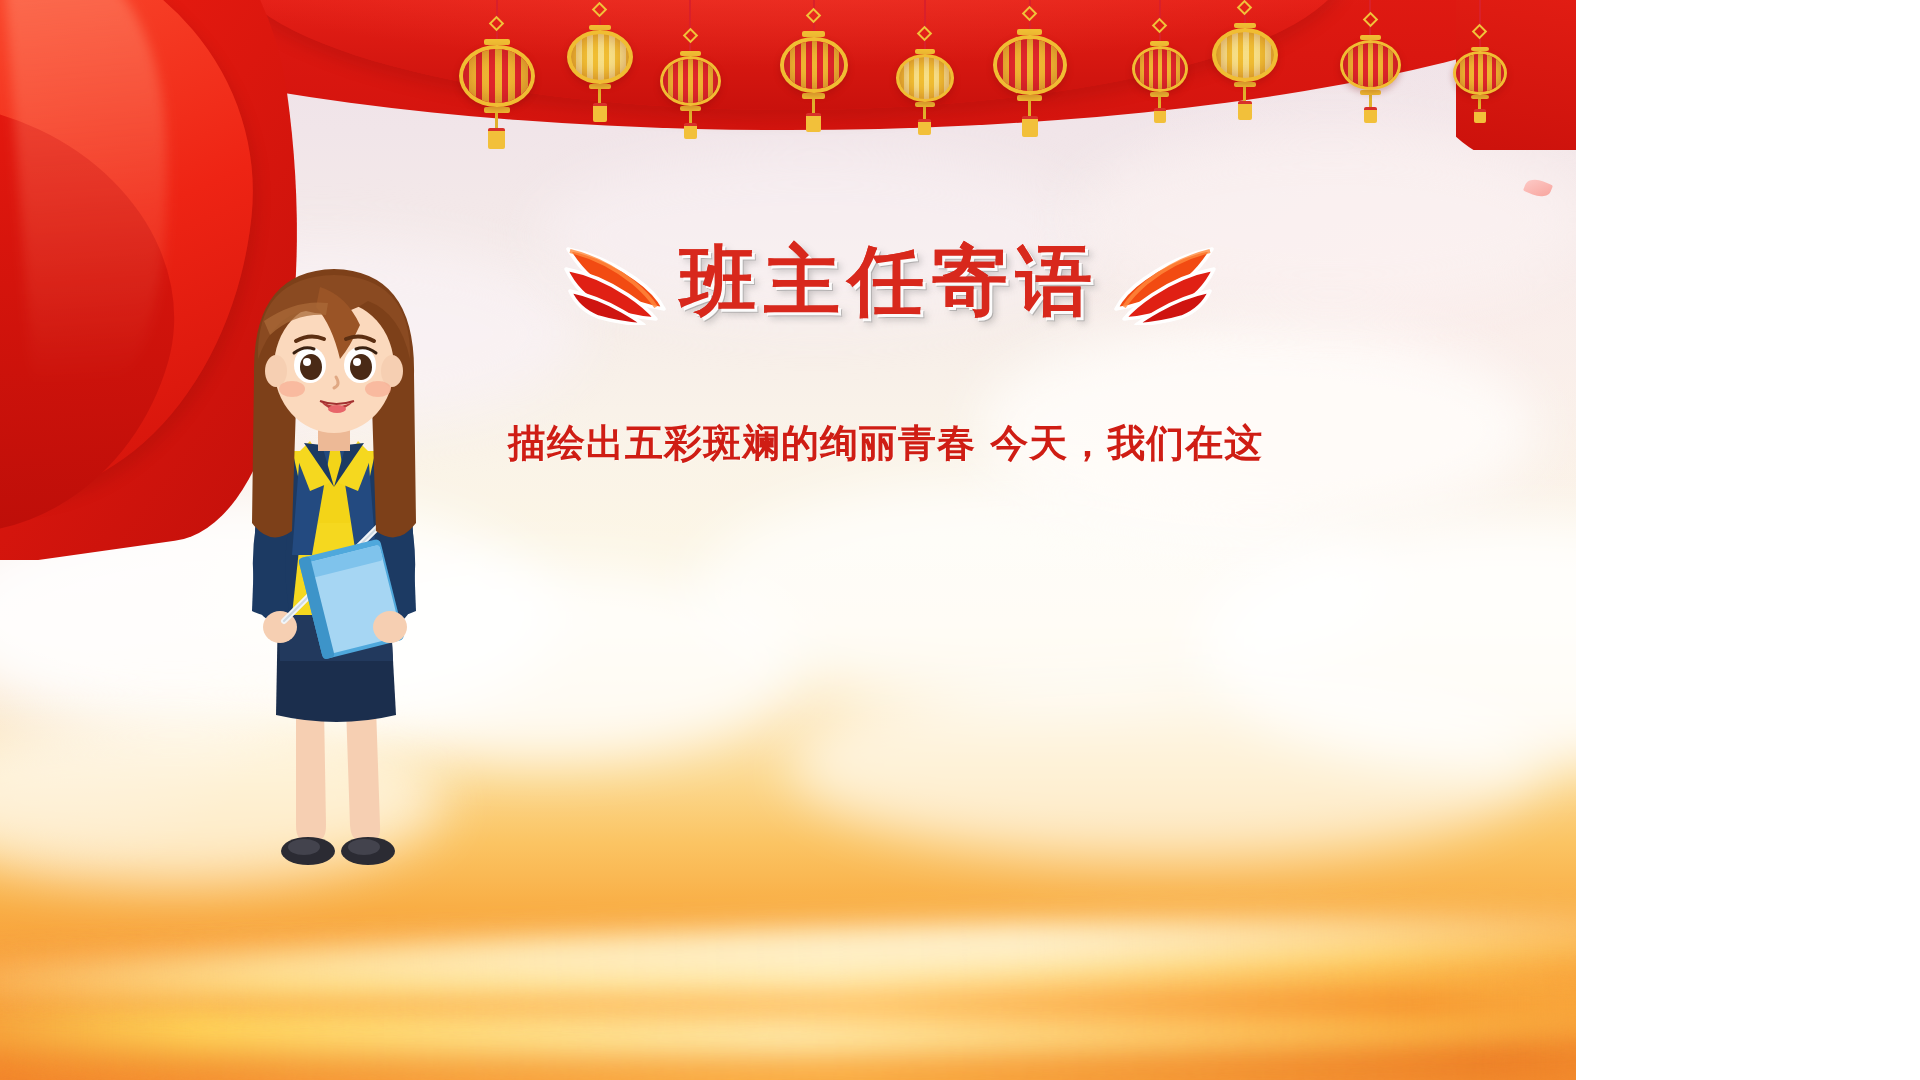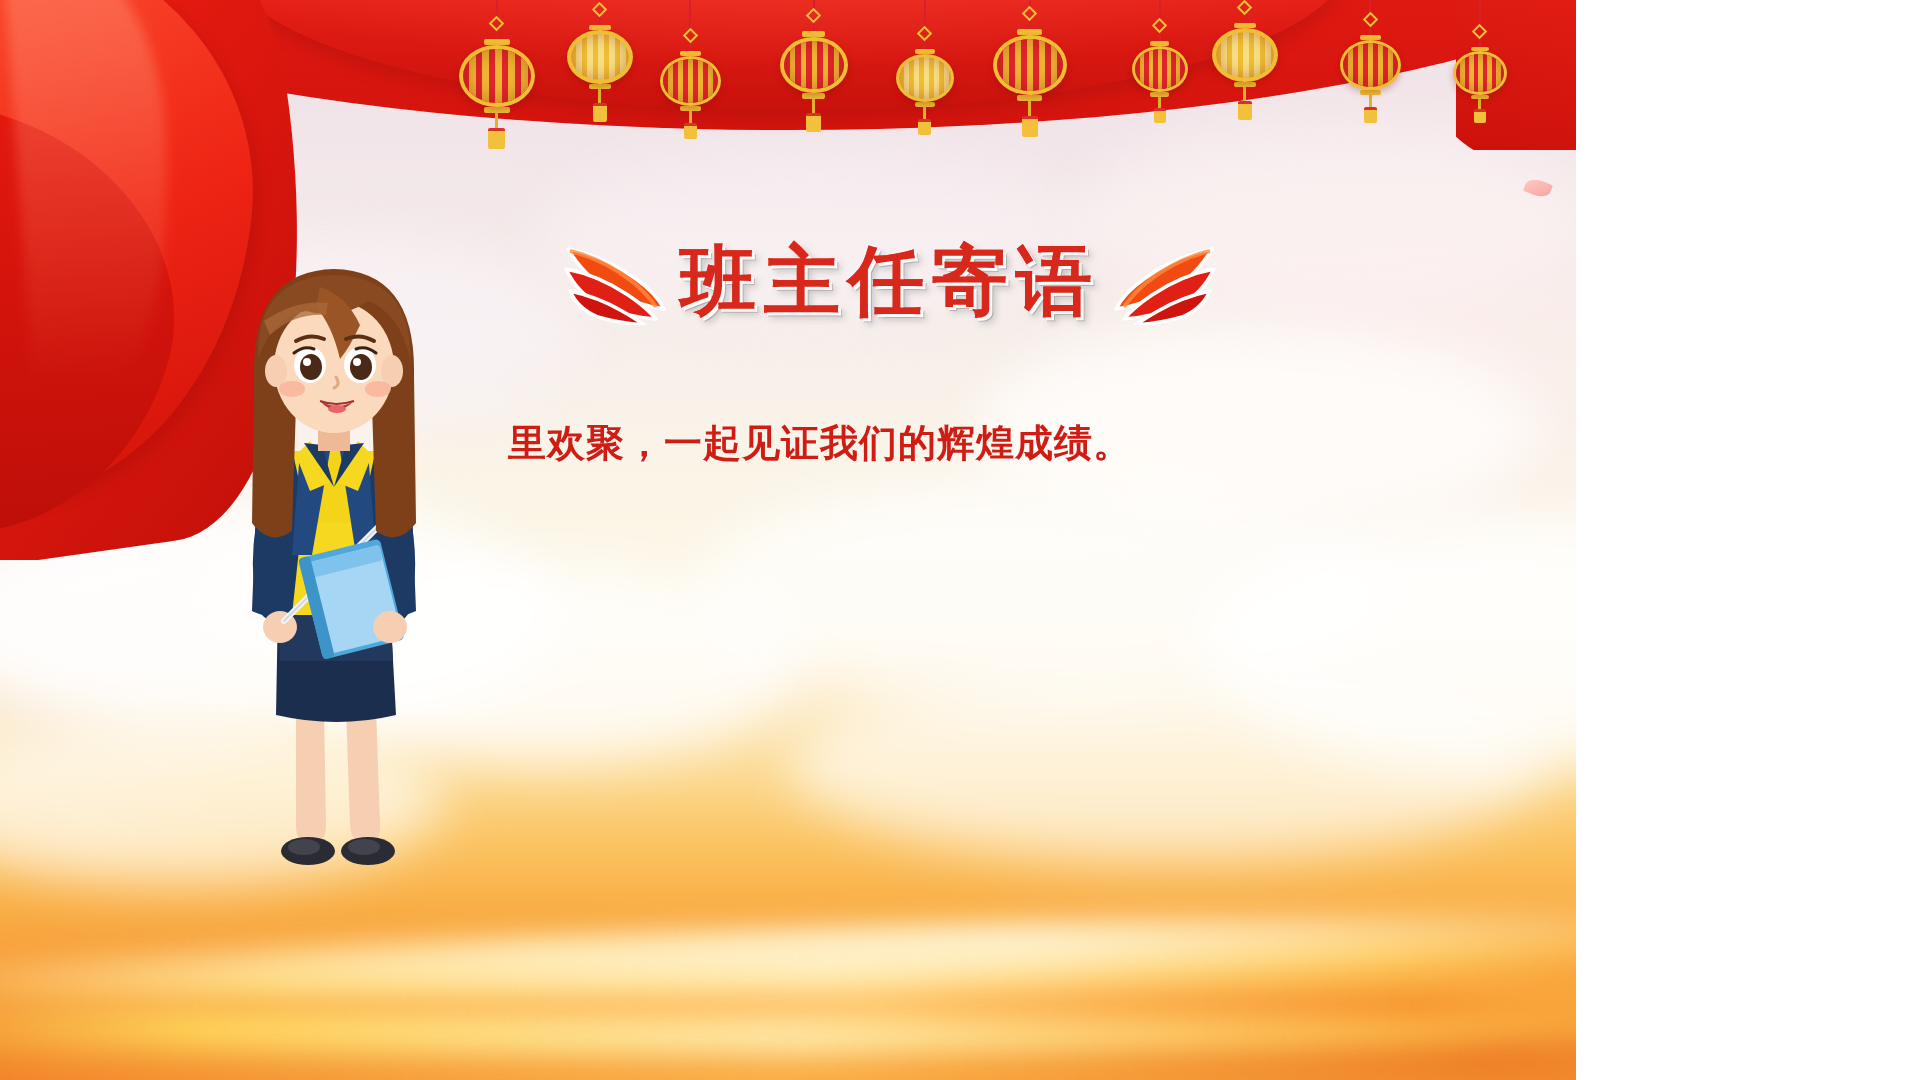--- a/index.html
+++ b/index.html
@@ -498,16 +498,16 @@
     <div class="title-text">班主任寄语</div>
     <svg class="wing right" viewBox="0 0 110 86">
       <path d="M8 10 Q42 16 76 40 Q96 54 104 70 Q78 66 54 54 Q26 40 8 10 Z" fill="#f24b12" stroke="#fff" stroke-width="3.5" stroke-linejoin="round"></path>
       <path d="M6 30 Q38 36 68 56 Q86 68 96 80 Q68 78 44 68 Q18 56 6 30 Z" fill="#e02014" stroke="#fff" stroke-width="3.5" stroke-linejoin="round"></path>
       <path d="M10 52 Q38 58 62 72 Q76 80 84 86 Q58 84 38 78 Q18 70 10 52 Z" fill="#cf1410" stroke="#fff" stroke-width="3.5" stroke-linejoin="round"></path>
       <path d="M10 12 Q44 20 74 44 Q88 56 96 68" fill="none" stroke="#ff8a3d" stroke-width="4" opacity=".8"></path>
     </svg>
   </div>
 
   <div class="message">
-    <div class="msg-line">里欢聚，一起见证我们的辉煌成绩。</div>
+    <div class="msg-line">描绘出五彩斑斓的绚丽青春 今天，我们在这</div>
   </div>
 
 </div>
 
 </body></html>

